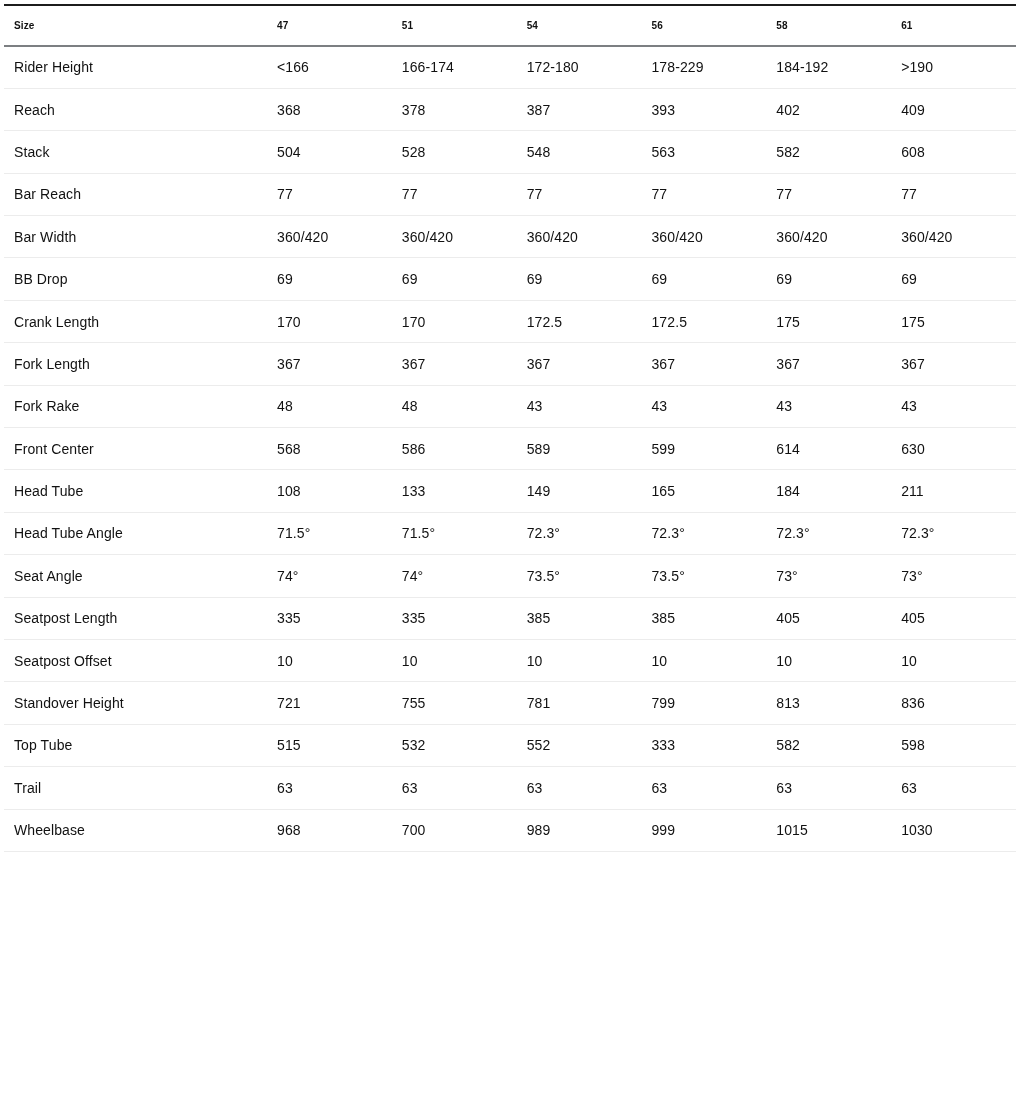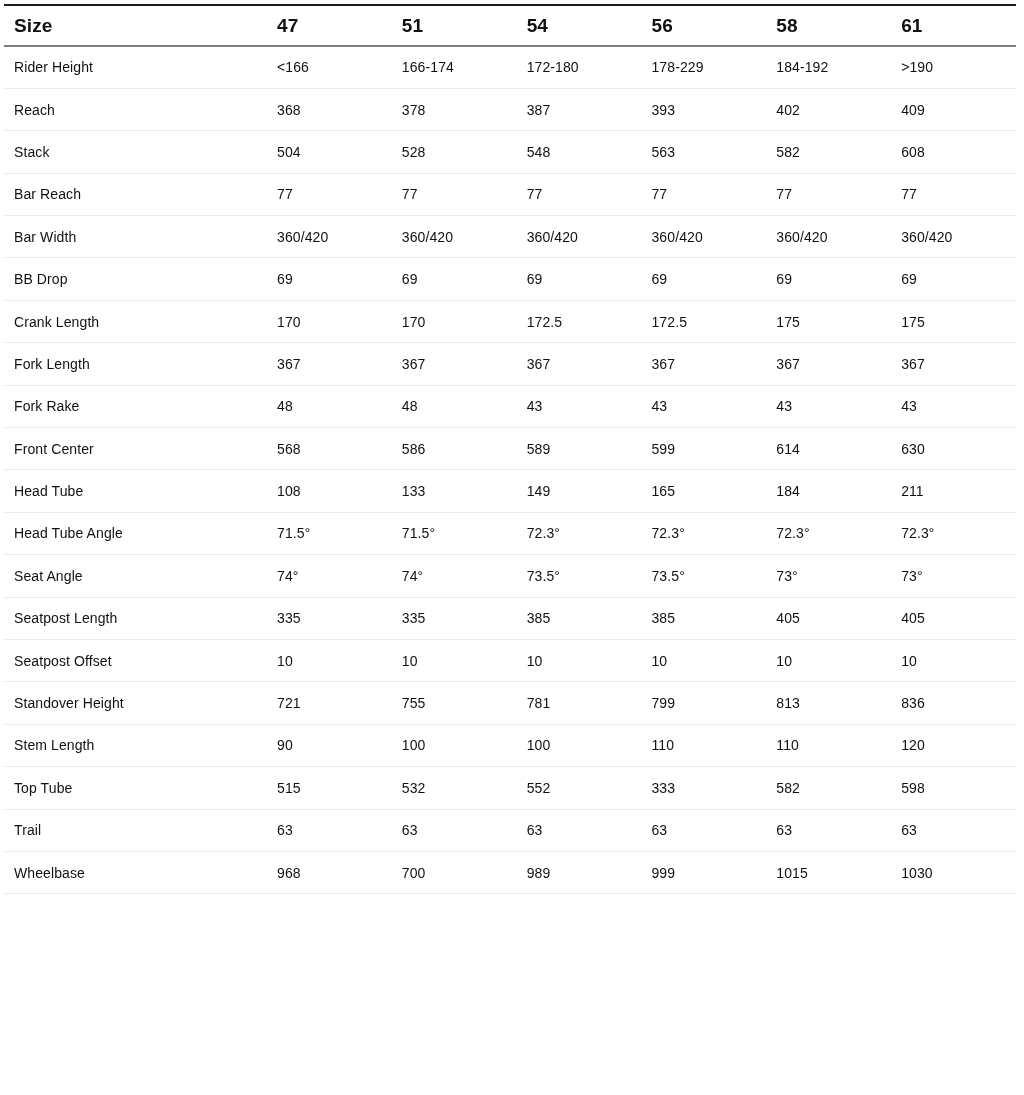--- a/index.html
+++ b/index.html
@@ -21,21 +21,21 @@
   .geo-table{
     width:1012px;
     margin:4px 0 0 4px;
     border-collapse:collapse;
     table-layout:fixed;
     border-top:2px solid var(--top-border);
   }
   .geo-table col.label-col{width:263px;}
   .geo-table th{
     text-align:left;
-    font-size:19px;
+    font-size:10px;
     font-weight:bold;
     color:var(--text);
     padding:0 10px;
     height:41px;
     border-bottom:2px solid var(--header-rule);
     letter-spacing:.1px;
   }
   .geo-table td{
     text-align:left;
     font-size:14px;
@@ -211,29 +211,20 @@
       <tr>
         <td>Standover Height</td>
         <td>721</td>
         <td>755</td>
         <td>781</td>
         <td>799</td>
         <td>813</td>
         <td>836</td>
       </tr>
       <tr>
-        <td>Stem Length</td>
-        <td>90</td>
-        <td>100</td>
-        <td>100</td>
-        <td>110</td>
-        <td>110</td>
-        <td>120</td>
-      </tr>
-      <tr>
         <td>Top Tube</td>
         <td>515</td>
         <td>532</td>
         <td>552</td>
         <td>333</td>
         <td>582</td>
         <td>598</td>
       </tr>
       <tr>
         <td>Trail</td>

